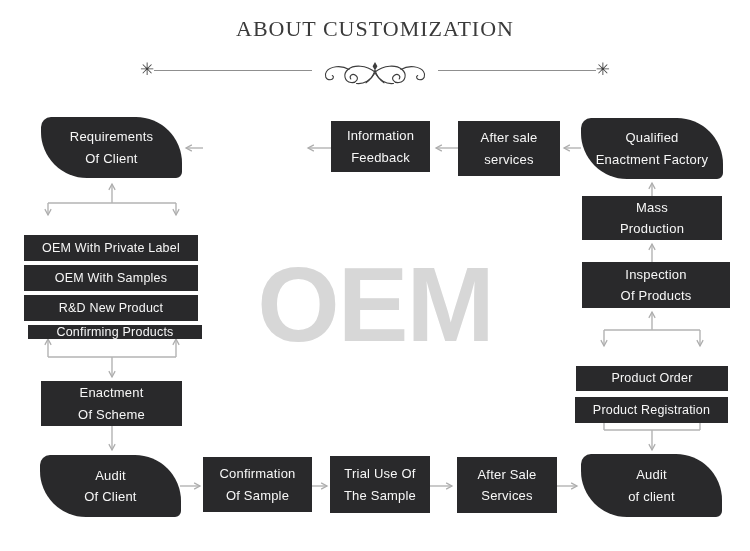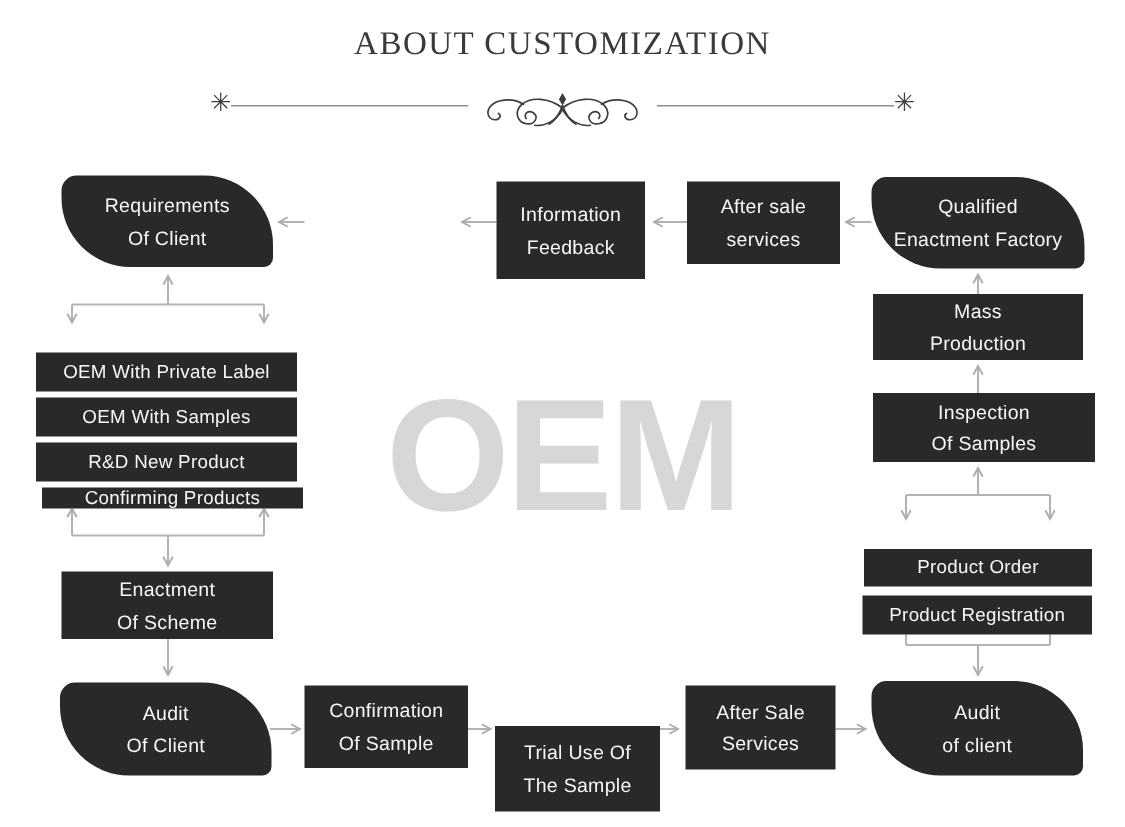--- a/index.html
+++ b/index.html
@@ -109,21 +109,21 @@
         <line x1="604" y1="430" x2="700" y2="430"></line>
         <line x1="652" y1="430" x2="652" y2="450" marker-end="url(#arw)"></line>
       </g>
     </g>
   </svg>
 
   <div class="node corner" style="left:41px;top:117px;width:141px;height:61px">
     <span>Requirements</span>
     <span>Of Client</span>
   </div>
-  <div class="node" style="left:331px;top:121px;width:99px;height:65px">
+  <div class="node" style="left:331px;top:121px;width:99px;height:51px">
     <span>Information</span>
     <span>Feedback</span>
   </div>
   <div class="node" style="left:458px;top:121px;width:102px;height:55px">
     <span>After sale</span>
     <span>services</span>
   </div>
   <div class="node corner" style="left:581px;top:118px;width:142px;height:61px">
     <span>Qualified</span>
     <span>Enactment Factory</span>
@@ -148,40 +148,40 @@
   </div>
 
   <div class="node corner" style="left:40px;top:455px;width:141px;height:62px">
     <span>Audit</span>
     <span>Of Client</span>
   </div>
   <div class="node" style="left:203px;top:457px;width:109px;height:55px">
     <span>Confirmation</span>
     <span>Of Sample</span>
   </div>
-  <div class="node" style="left:330px;top:484px;width:110px;height:57px">
+  <div class="node" style="left:330px;top:456px;width:100px;height:57px">
     <span>Trial Use Of</span>
     <span>The Sample</span>
   </div>
   <div class="node" style="left:457px;top:457px;width:100px;height:56px">
     <span>After Sale</span>
     <span>Services</span>
   </div>
   <div class="node corner" style="left:581px;top:454px;width:141px;height:63px">
     <span>Audit</span>
     <span>of client</span>
   </div>
 
   <div class="node" style="left:582px;top:196px;width:140px;height:44px">
     <span>Mass</span>
     <span>Production</span>
   </div>
   <div class="node" style="left:582px;top:262px;width:148px;height:46px">
     <span>Inspection</span>
-    <span>Of Samples</span>
+    <span>Of Products</span>
   </div>
   <div class="node bar" style="left:576px;top:350px;width:152px;height:25px">
     <span>Product Order</span>
   </div>
   <div class="node bar" style="left:575px;top:381px;width:153px;height:26px">
     <span>Product Registration</span>
   </div>
 
 </div>
 

